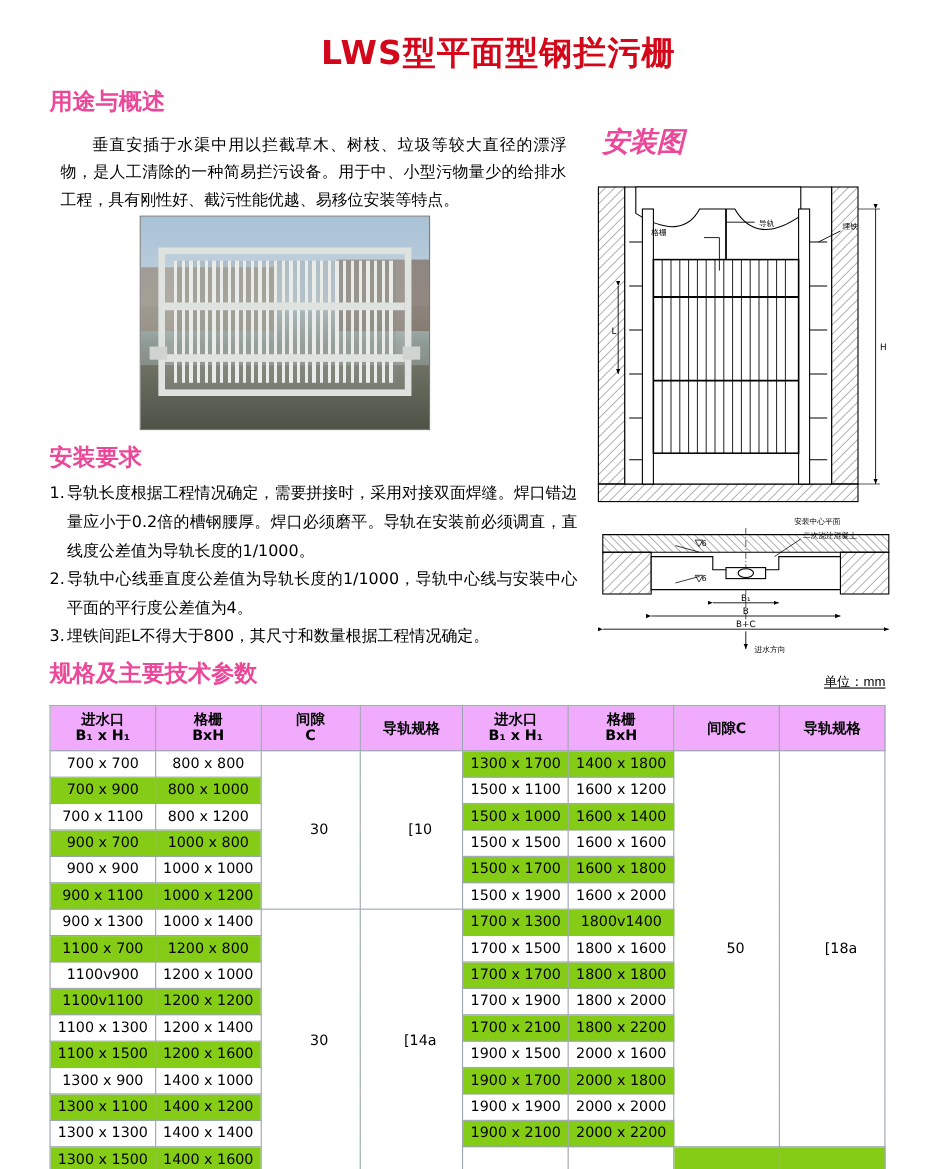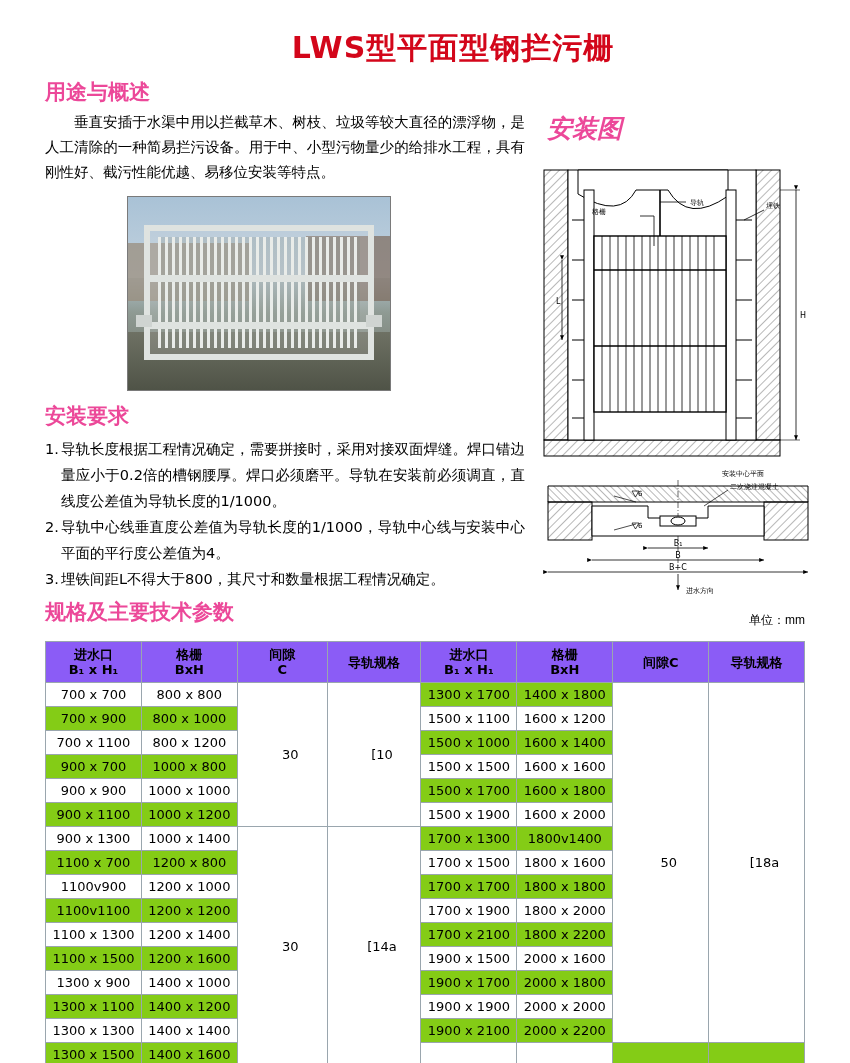--- a/index.html
+++ b/index.html
@@ -22,21 +22,21 @@
     font-family:"DejaVu Sans","Liberation Sans",sans-serif;
   }
   .h2.small{font-size:25px;font-style:italic;}
 
   #sec-use-title{position:absolute;left:45px;top:78px;}
   #use-body{
     position:absolute;left:45px;top:110px;width:480px;
     font-size:14.5px;line-height:25px;text-align:justify;
     font-family:"DejaVu Sans","Liberation Sans",sans-serif;
   }
-  #use-body p{margin:0;text-indent:2em;}
+  #use-body p{margin:10px;text-indent:2em;}
 
   
   .photo{
     position:absolute;left:127px;top:196px;width:262px;height:193px;
     border:1px solid #7a7a7a;overflow:hidden;
     background:linear-gradient(#9fb9cf 0%,#b9cbd8 38%,#8e9a93 60%,#6d6e62 100%);
   }
   .photo .sky{position:absolute;left:0;top:0;right:0;height:42%;
     background:linear-gradient(#a9c2d6,#c3d2de);}
   .photo .bld{position:absolute;left:0;top:24%;width:46%;height:30%;
@@ -65,32 +65,32 @@
   #install-list .li{display:flex;margin-bottom:0px;}
   #install-list .num{width:16px;flex:0 0 16px;}
   #install-list .txt{flex:1;text-align:justify;}
 
   #sec-drawing-title{position:absolute;left:547px;top:112px;}
 
   
   .drawing{position:absolute;left:528px;top:150px;width:300px;height:460px;}
 
   #sec-spec-title{position:absolute;left:45px;top:598px;}
-  #unit-note{position:absolute;right:45px;top:612px;font-size:12px;}
+  #unit-note{position:absolute;right:45px;top:612px;font-size:12px;text-decoration:underline;}
 
   table.spec{
     position:absolute;left:45px;top:641px;width:760px;border-collapse:collapse;
     font-size:13px;font-family:"DejaVu Sans","Liberation Sans",sans-serif;
   }
   table.spec th,table.spec td{
     border:1px solid #9aa6ae;text-align:center;height:23px;padding:0;
     background:#ffffff;
   }
   table.spec thead th{
-    background:#8b5cf6;font-weight:bold;font-size:13px;line-height:15px;height:40px;
+    background:#f0abfc;font-weight:bold;font-size:13px;line-height:15px;height:40px;
   }
   table.spec td.alt{background:#84cc16;}
   table.spec td.merge{background:#ffffff;padding-left:16px;}
 </style>
 </head>
 <body>
 
 <div class="page">
 
   <div class="title">LWS型平面型钢拦污栅</div>

